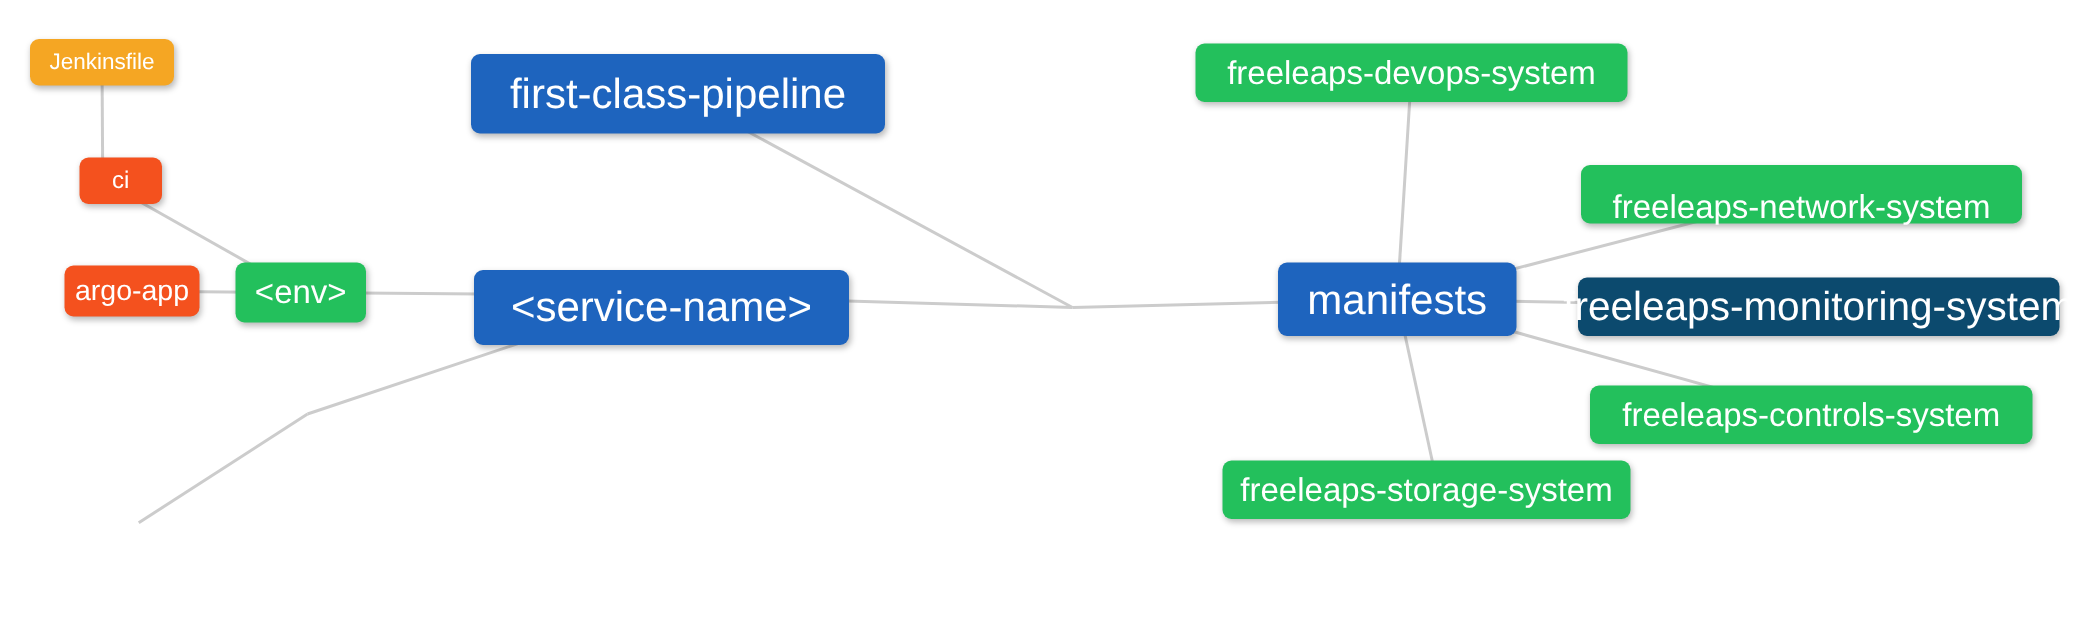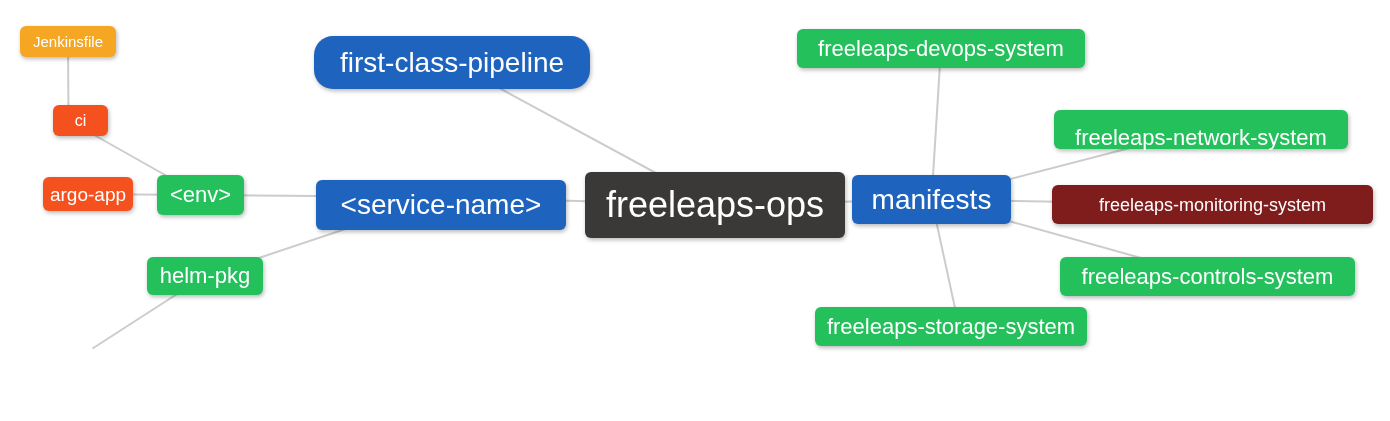--- a/index.html
+++ b/index.html
@@ -65,42 +65,36 @@
     </div>
   <div class="node" style="left: 53px; top: 105px; width: 55px; height: 31px; font-size: 16px; background: rgb(244, 81, 30); color: rgb(255, 255, 255);">
       <span>ci</span>
     </div>
   <div class="node" style="left: 31px; top: 177px; width: 90px; height: 34px; font-size: 19px; background: rgb(244, 81, 30); color: rgb(255, 255, 255); margin-left: 12px;">
       <span>argo-app</span>
     </div>
   <div class="node" style="left: 157px; top: 175px; width: 87px; height: 40px; font-size: 22px; background: rgb(35, 192, 92); color: rgb(255, 255, 255);">
       <span>&lt;env&gt;</span>
     </div>
-  <div class="node" style="left: 147px; top: 257px; width: 116px; height: 38px; font-size: 22px; background: rgb(35, 192, 92); color: rgb(255, 255, 255);">
-      <span>helm-pkg</span>
-    </div>
-  <div class="node" style="left: 314px; top: 36px; width: 276px; height: 53px; font-size: 28px; background: rgb(30, 100, 190); color: rgb(255, 255, 255); border-radius: 19px;">
+  <div class="node" style="left: 314px; top: 36px; width: 276px; height: 53px; font-size: 28px; background: rgb(30, 100, 190); color: rgb(255, 255, 255);">
       <span>first-class-pipeline</span>
     </div>
   <div class="node" style="left: 316px; top: 180px; width: 250px; height: 50px; font-size: 28px; background: rgb(30, 100, 190); color: rgb(255, 255, 255);">
       <span>&lt;service-name&gt;</span>
-    </div>
-  <div class="node" style="left: 585px; top: 172px; width: 260px; height: 66px; font-size: 36px; background: rgb(59, 56, 56); color: rgb(255, 255, 255);">
-      <span>freeleaps-ops</span>
     </div>
   <div class="node" style="left: 852px; top: 175px; width: 159px; height: 49px; font-size: 28px; background: rgb(30, 100, 190); color: rgb(255, 255, 255);">
       <span>manifests</span>
     </div>
   <div class="node" style="left: 797px; top: 29px; width: 288px; height: 39px; font-size: 22px; background: rgb(35, 192, 92); color: rgb(255, 255, 255);">
       <span>freeleaps-devops-system</span>
     </div>
   <div class="node" style="left: 1054px; top: 110px; width: 294px; height: 39px; font-size: 22px; background: rgb(35, 192, 92); color: rgb(255, 255, 255); align-items: flex-end;">
       <span>freeleaps-network-system</span>
     </div>
-  <div class="node" style="left: 1052px; top: 185px; width: 321px; height: 39px; font-size: 18px; background: #7f1d1d; color: rgb(255, 255, 255);">
+  <div class="node" style="left: 1052px; top: 185px; width: 321px; height: 39px; font-size: 27px; background: #0c4a6e; color: rgb(255, 255, 255);">
       <span>freeleaps-monitoring-system</span>
     </div>
   <div class="node" style="left: 1060px; top: 257px; width: 295px; height: 39px; font-size: 22px; background: rgb(35, 192, 92); color: rgb(255, 255, 255);">
       <span>freeleaps-controls-system</span>
     </div>
   <div class="node" style="left: 815px; top: 307px; width: 272px; height: 39px; font-size: 22px; background: rgb(35, 192, 92); color: rgb(255, 255, 255);">
       <span>freeleaps-storage-system</span>
     </div>
 
 </div>

